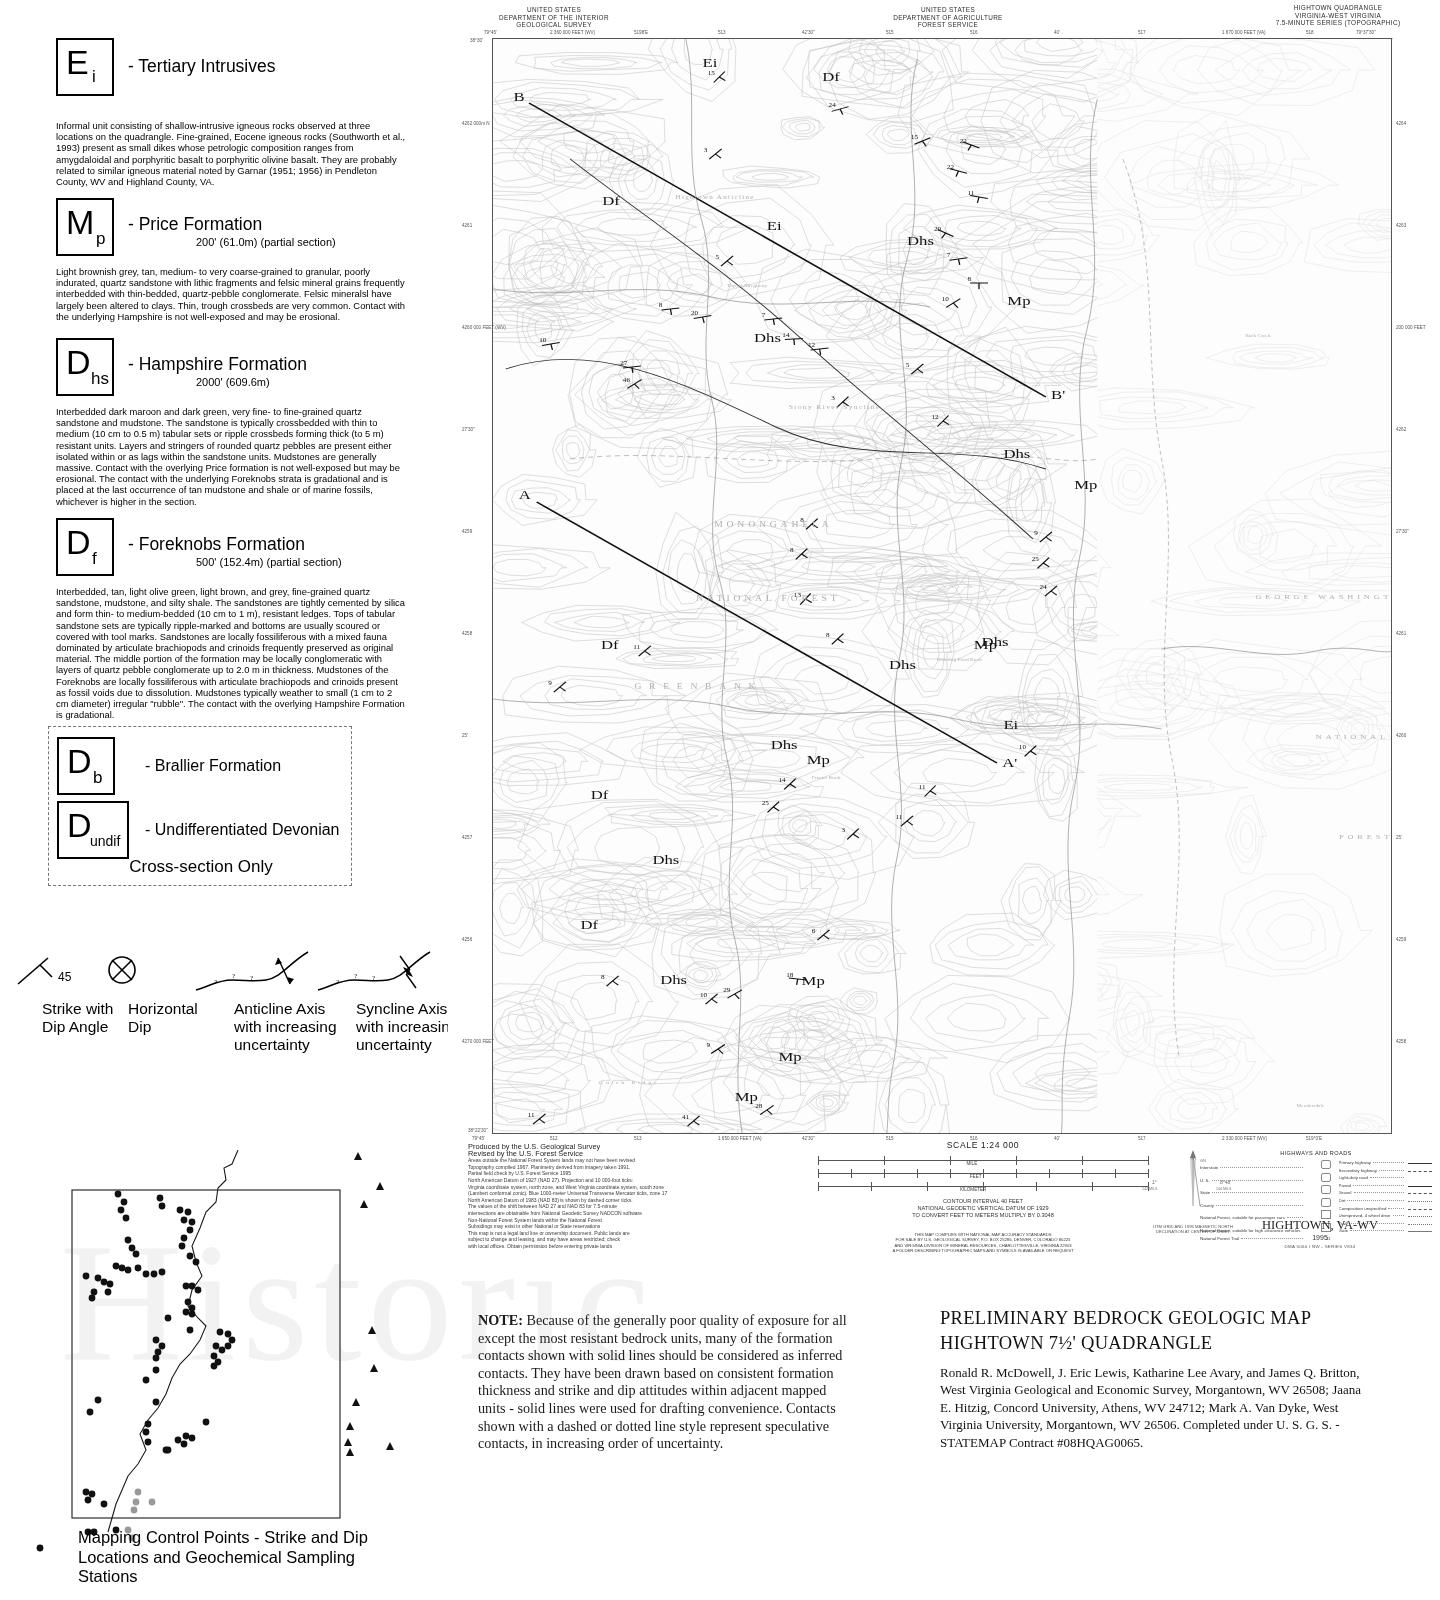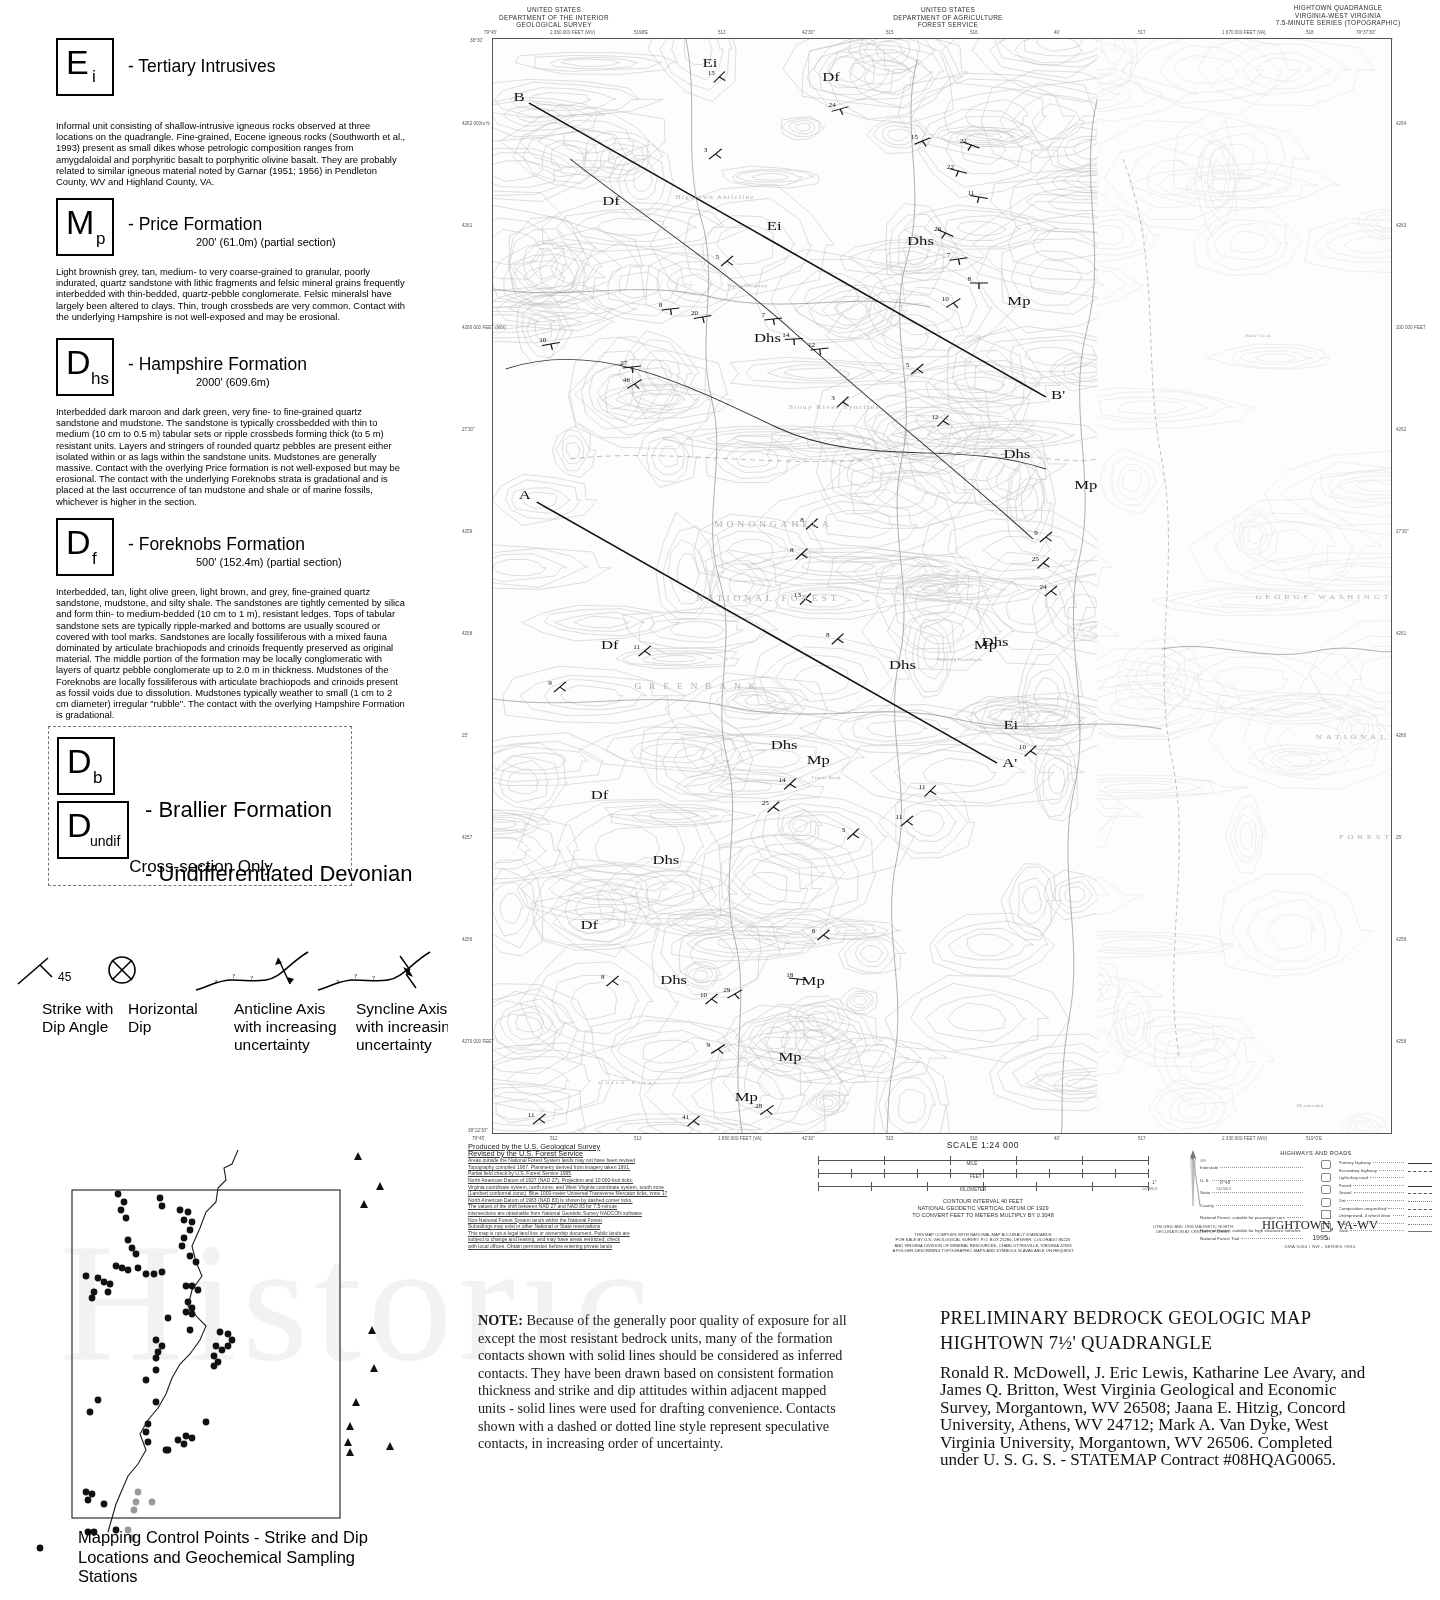--- a/index.html
+++ b/index.html
@@ -19,21 +19,21 @@
   .unit-box .sub{position:absolute;font-size:17px;line-height:17px;}
   .unit-name{position:absolute;left:128px;font-size:17.5px;white-space:nowrap;}
   .unit-thick{position:absolute;left:196px;font-size:11px;white-space:nowrap;}
   .unit-desc{position:absolute;left:56px;width:350px;font-size:9.4px;line-height:11.2px;
              text-align:left;}
 
   
   #xsec-group{position:absolute;left:48px;top:726px;width:304px;height:160px;
               border:1px dashed #777;box-sizing:border-box;}
   #xsec-group .unit-box{left:8px;}
-  #xsec-group .unit-name{left:96px;font-size:22px;margin-top:40px;}
+  #xsec-group .unit-name{left:96px;font-size:16px;}
   #xsec-only-label{position:absolute;left:0;top:130px;width:304px;text-align:center;
                    font-size:17px;}
 
   
   #symbol-key{position:absolute;left:0;top:940px;width:450px;height:130px;}
   .sym-cell{position:absolute;}
   .sym-cap{position:absolute;font-size:15.5px;line-height:18px;margin-left:40px;}
 
   
   #cp-inset{position:absolute;left:20px;top:1150px;width:420px;height:440px;}
@@ -84,21 +84,21 @@
   #decl .cap{font-size:4.2px;line-height:5.2px;color:#555;margin-top:2px;}
 
   
   #note-block{position:absolute;left:478px;top:1312px;width:372px;
               font-family:"Liberation Serif",serif;font-size:14.2px;line-height:17.6px;
               color:#1a1a1a;text-align:left;}
   #note-block b{font-weight:bold;}
   #title-block{position:absolute;left:940px;top:1306px;width:430px;
                font-family:"Liberation Serif",serif;color:#111;}
   #map-title{font-size:18.5px;line-height:25px;letter-spacing:.3px;}
-  #authors{margin-top:8px;font-size:17px;line-height:17.4px;}
+  #authors{margin-top:8px;font-size:13px;line-height:17.4px;}
 
   
   #watermark{position:absolute;left:60px;top:1205px;width:1180px;height:260px;
              font-family:"Liberation Serif",serif;font-size:170px;color:#f2f2f2;
              letter-spacing:6px;pointer-events:none;white-space:nowrap;overflow:hidden;}
 </style>
 </head>
 <body>
 
 <div id="watermark">Historic</div>
@@ -1775,21 +1775,21 @@
       <div class="mcollar" style="top: 325px; left: 948px;">200 000 FEET</div>
       <div class="mcollar" style="top: 427px; left: 948px;">4262</div>
       <div class="mcollar" style="top: 529px; left: 948px;">27'30"</div>
       <div class="mcollar" style="top: 631px; left: 948px;">4261</div>
       <div class="mcollar" style="top: 733px; left: 948px;">4260</div>
       <div class="mcollar" style="top: 835px; left: 948px;">25'</div>
       <div class="mcollar" style="top: 937px; left: 948px;">4259</div>
       <div class="mcollar" style="top: 1039px; left: 948px;">4258</div>
     </div>
 
-  <div class="collar-block" style="left:20px;top:1144px;width:250px;text-decoration:underline;">
+  <div class="collar-block" style="left:20px;top:1144px;width:250px;">
     <div id="creditsList">
         <div class="collar-head">Produced by the U.S. Geological Survey</div>
         <div class="collar-head">Revised by the U.S. Forest Service</div>
         <div>Areas outside the National Forest System lands may not have been revised</div>
         <div>Topography compiled 1967.  Planimetry derived from imagery taken 1991.</div>
         <div>Partial field check by U.S. Forest Service 1995</div>
         <div>North American Datum of 1927 (NAD 27).  Projection and 10 000-foot ticks:</div>
         <div>Virginia coordinate system, north zone, and West Virginia coordinate system, south zone</div>
         <div>(Lambert conformal conic).  Blue 1000-meter Universal Transverse Mercator ticks, zone 17</div>
         <div>North American Datum of 1983 (NAD 83) is shown by dashed corner ticks.</div>

